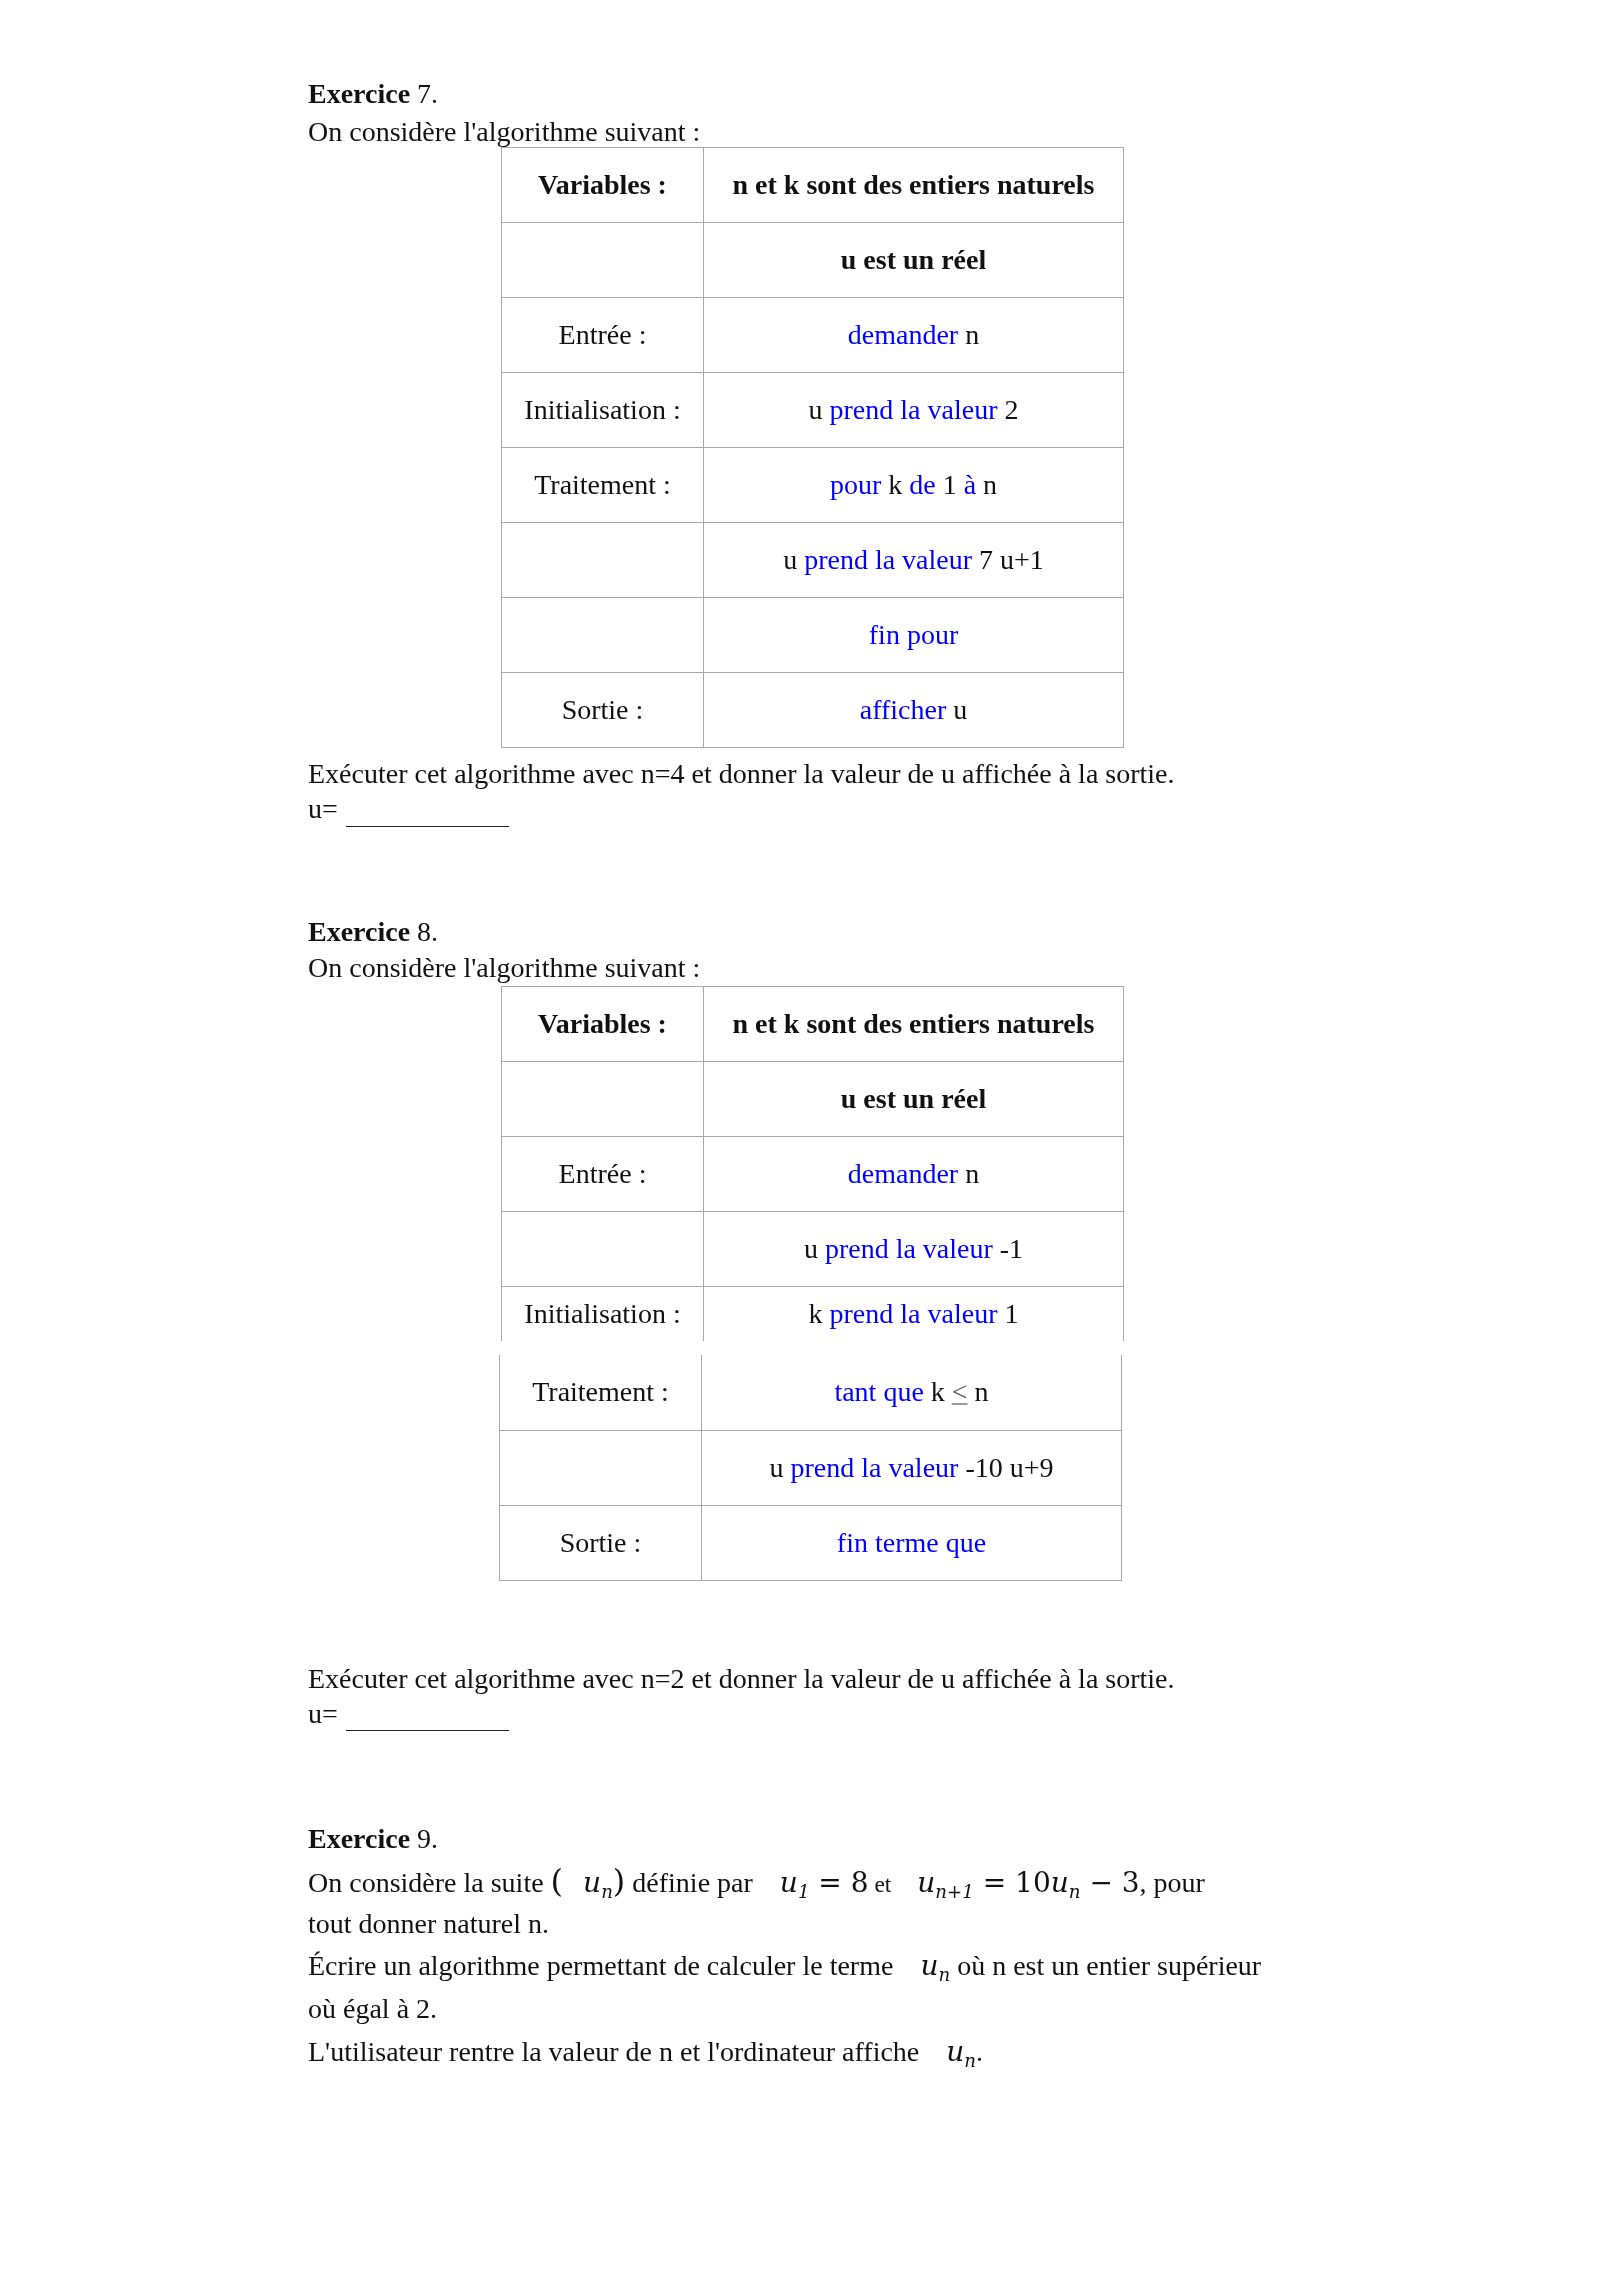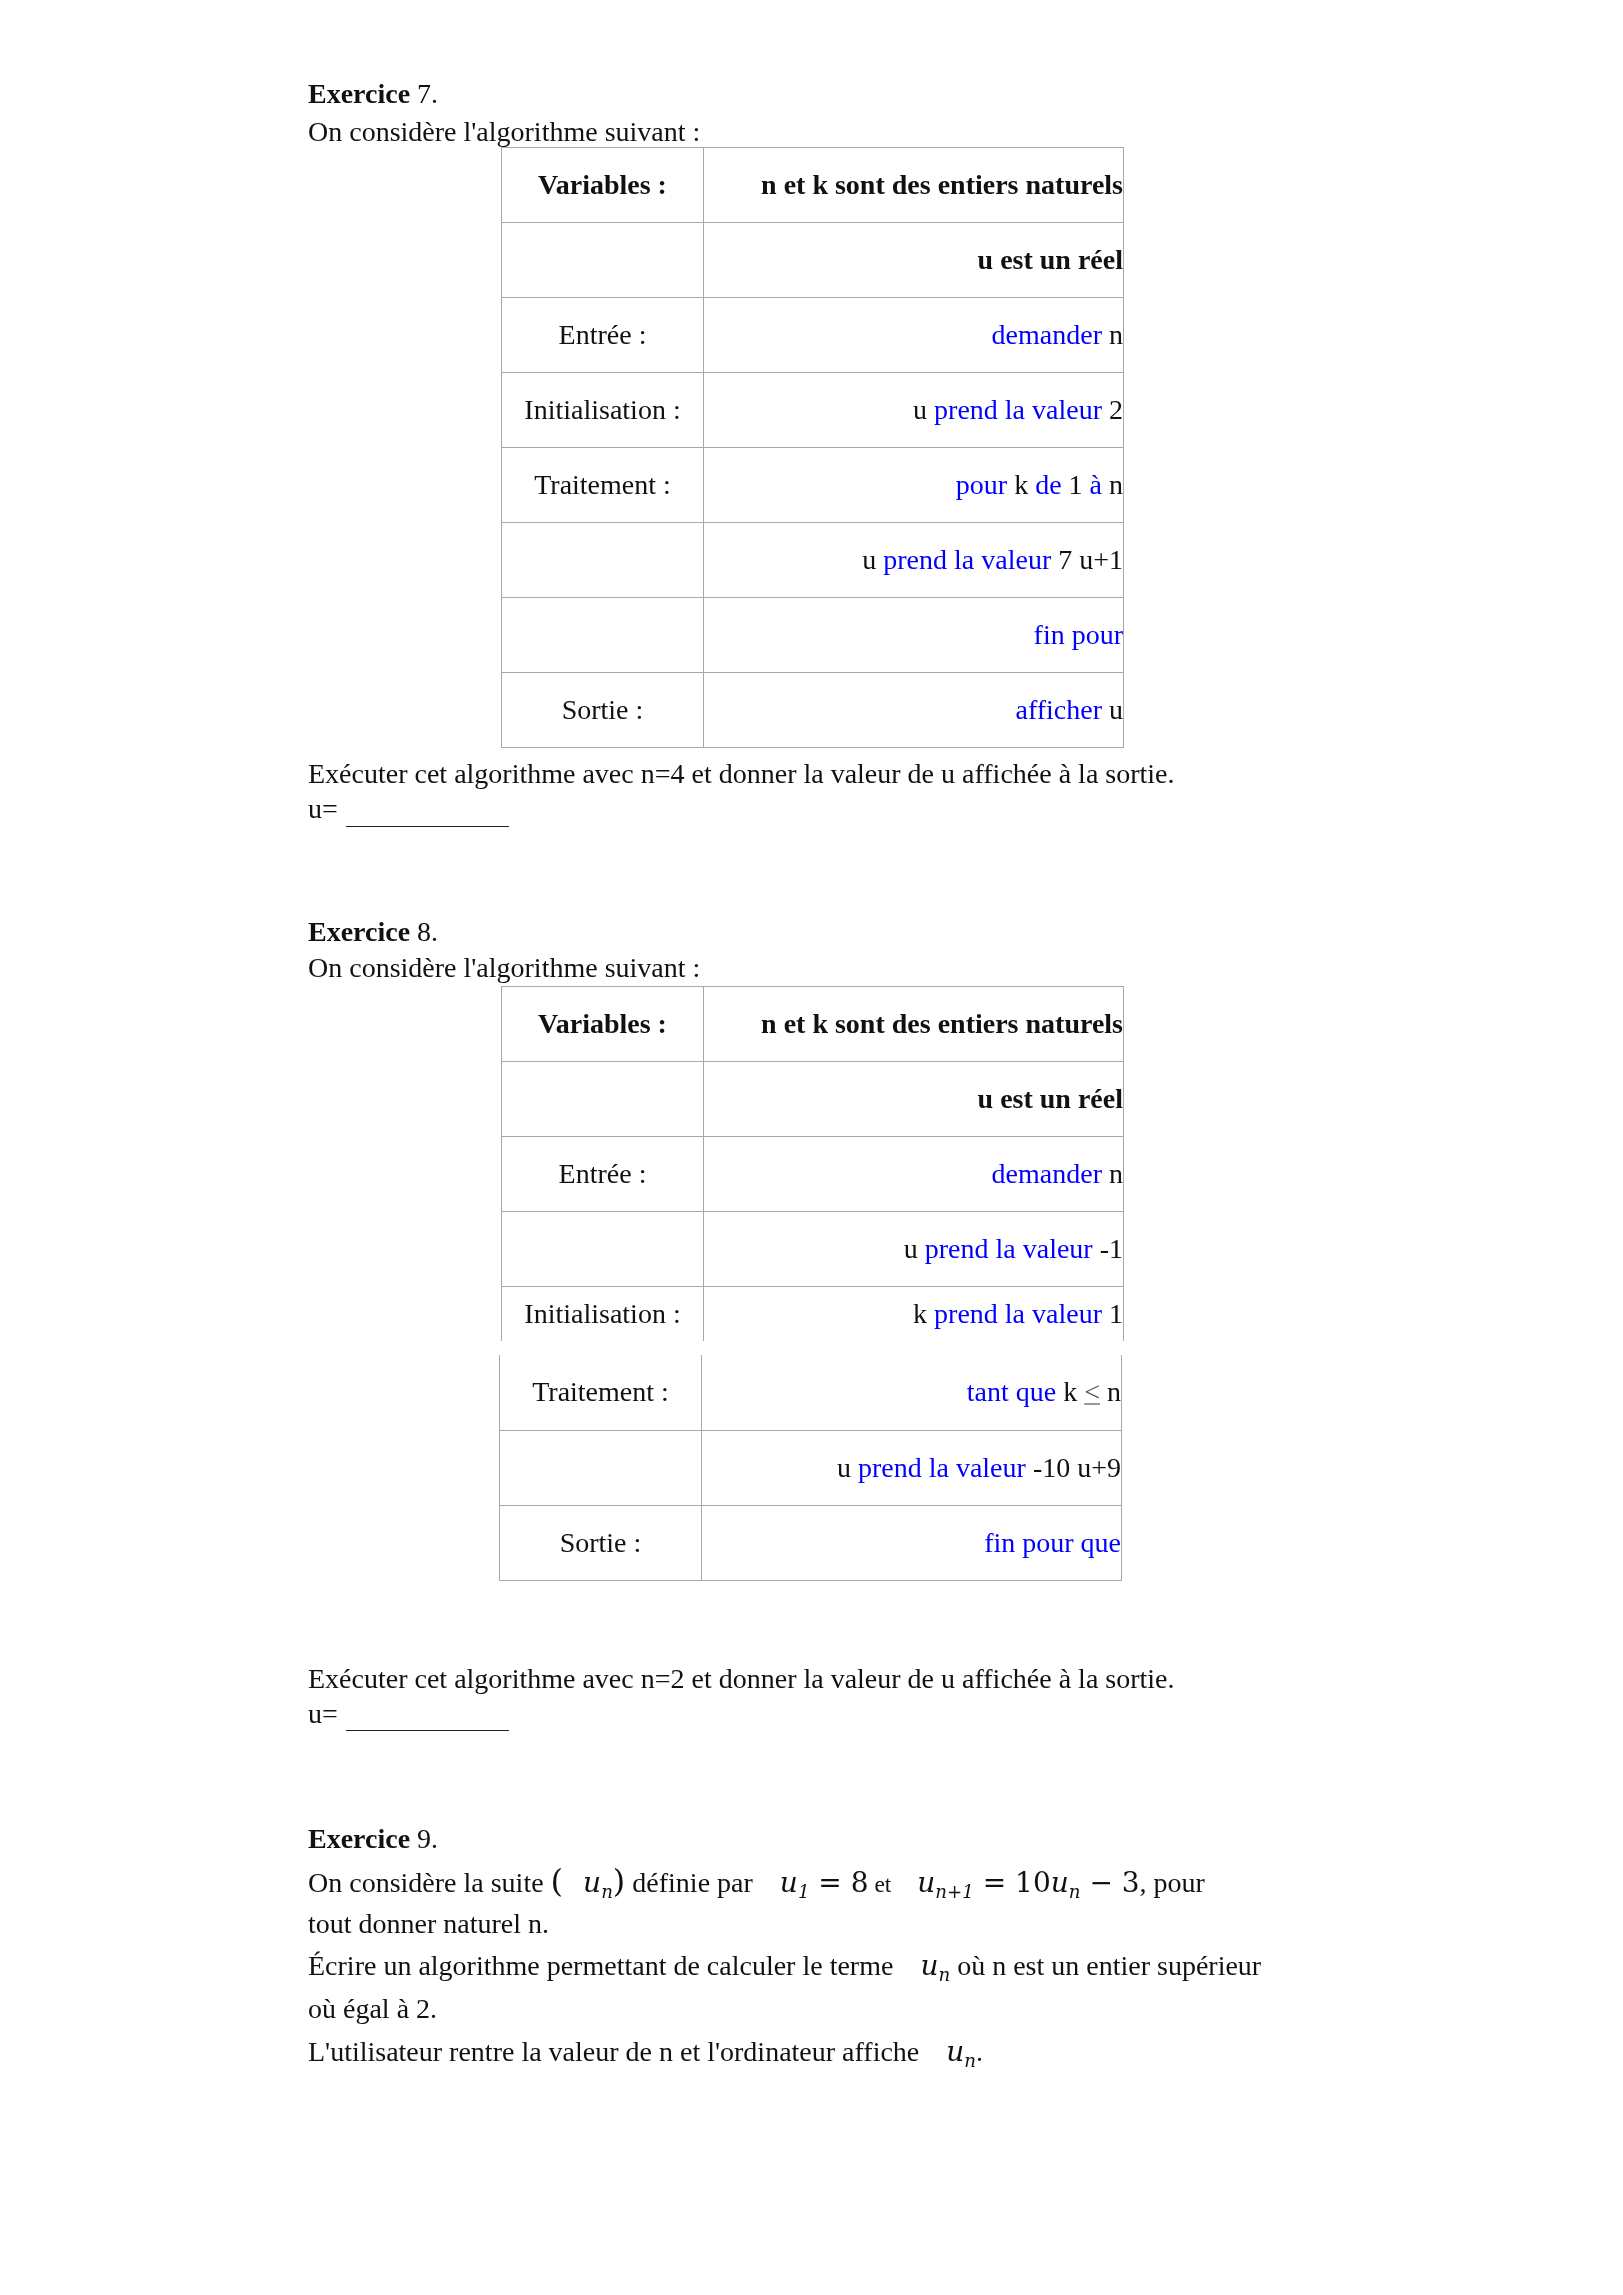--- a/index.html
+++ b/index.html
@@ -5,21 +5,21 @@
   html, body { margin: 0; padding: 0; background: #ffffff; }
   body { width: 1623px; height: 2295px; position: relative; overflow: hidden;
          font-family: "Liberation Serif", "DejaVu Serif", serif; color: #111; }
   .line { position: absolute; left: 308px; font-size: 28px; line-height: 34px; white-space: nowrap; }
   .bold { font-weight: bold; font-family: Liberation Serif, serif; }
   .blue { color: #0000ff; }
   .ul { position: absolute; height: 0; border-top: 1.7px solid #222; }
   .tbl { position: absolute; border-collapse: collapse; font-size: 28px; }
   .tbl td { border: 1.7px solid #a8a8a8; text-align: center; vertical-align: middle; padding: 0; white-space: nowrap; }
   .tbl td.c1 { width: 201px; }
-  .tbl td.c2 { width: 419px; text-align: right; }
+  .tbl td.c2 { width: 419px; }
   .tbl tr { height: 75px; }
   .tbl.part-a tr:last-child td { border-bottom: none; }
   .tbl.part-b tr:first-child td { border-top: none; }
   .leq { color: #555; text-decoration: underline; text-decoration-color: #999; }
   .math { font-family: "DejaVu Serif", serif; font-style: italic; margin-left: 20px; }
   .math .up { font-style: normal; }
   .math sub { font-size: 0.65em; vertical-align: -0.35em; }
   .paren { font-family: "DejaVu Serif", serif; font-size: 32px; font-style: normal; }
 </style>
 </head>
@@ -105,21 +105,21 @@
       <tr>
         <td class="c1">Traitement :</td>
         <td class="c2"><span class="blue">tant que</span><span> k </span><span class="leq">&lt;</span><span> n</span></td>
       </tr>
       <tr>
         <td class="c1"></td>
         <td class="c2"><span>u </span><span class="blue">prend la valeur</span><span> -10 u+9</span></td>
       </tr>
       <tr>
         <td class="c1">Sortie :</td>
-        <td class="c2"><span class="blue">fin pour que</span></td>
+        <td class="c2"><span class="blue">fin terme que</span></td>
       </tr>
     </tbody>
   </table>
 
 <div class="line" style="top:1662px">Exécuter cet algorithme avec n=2 et donner la valeur de u affichée à la sortie.</div>
 <div class="line" style="top:1697px">u=</div>
 <div class="ul" style="left:346px; top:1730px; width:163px;"></div>
 
 <div class="line" style="top:1822px">
   <span class="bold">Exercice</span><span> 9.</span>

